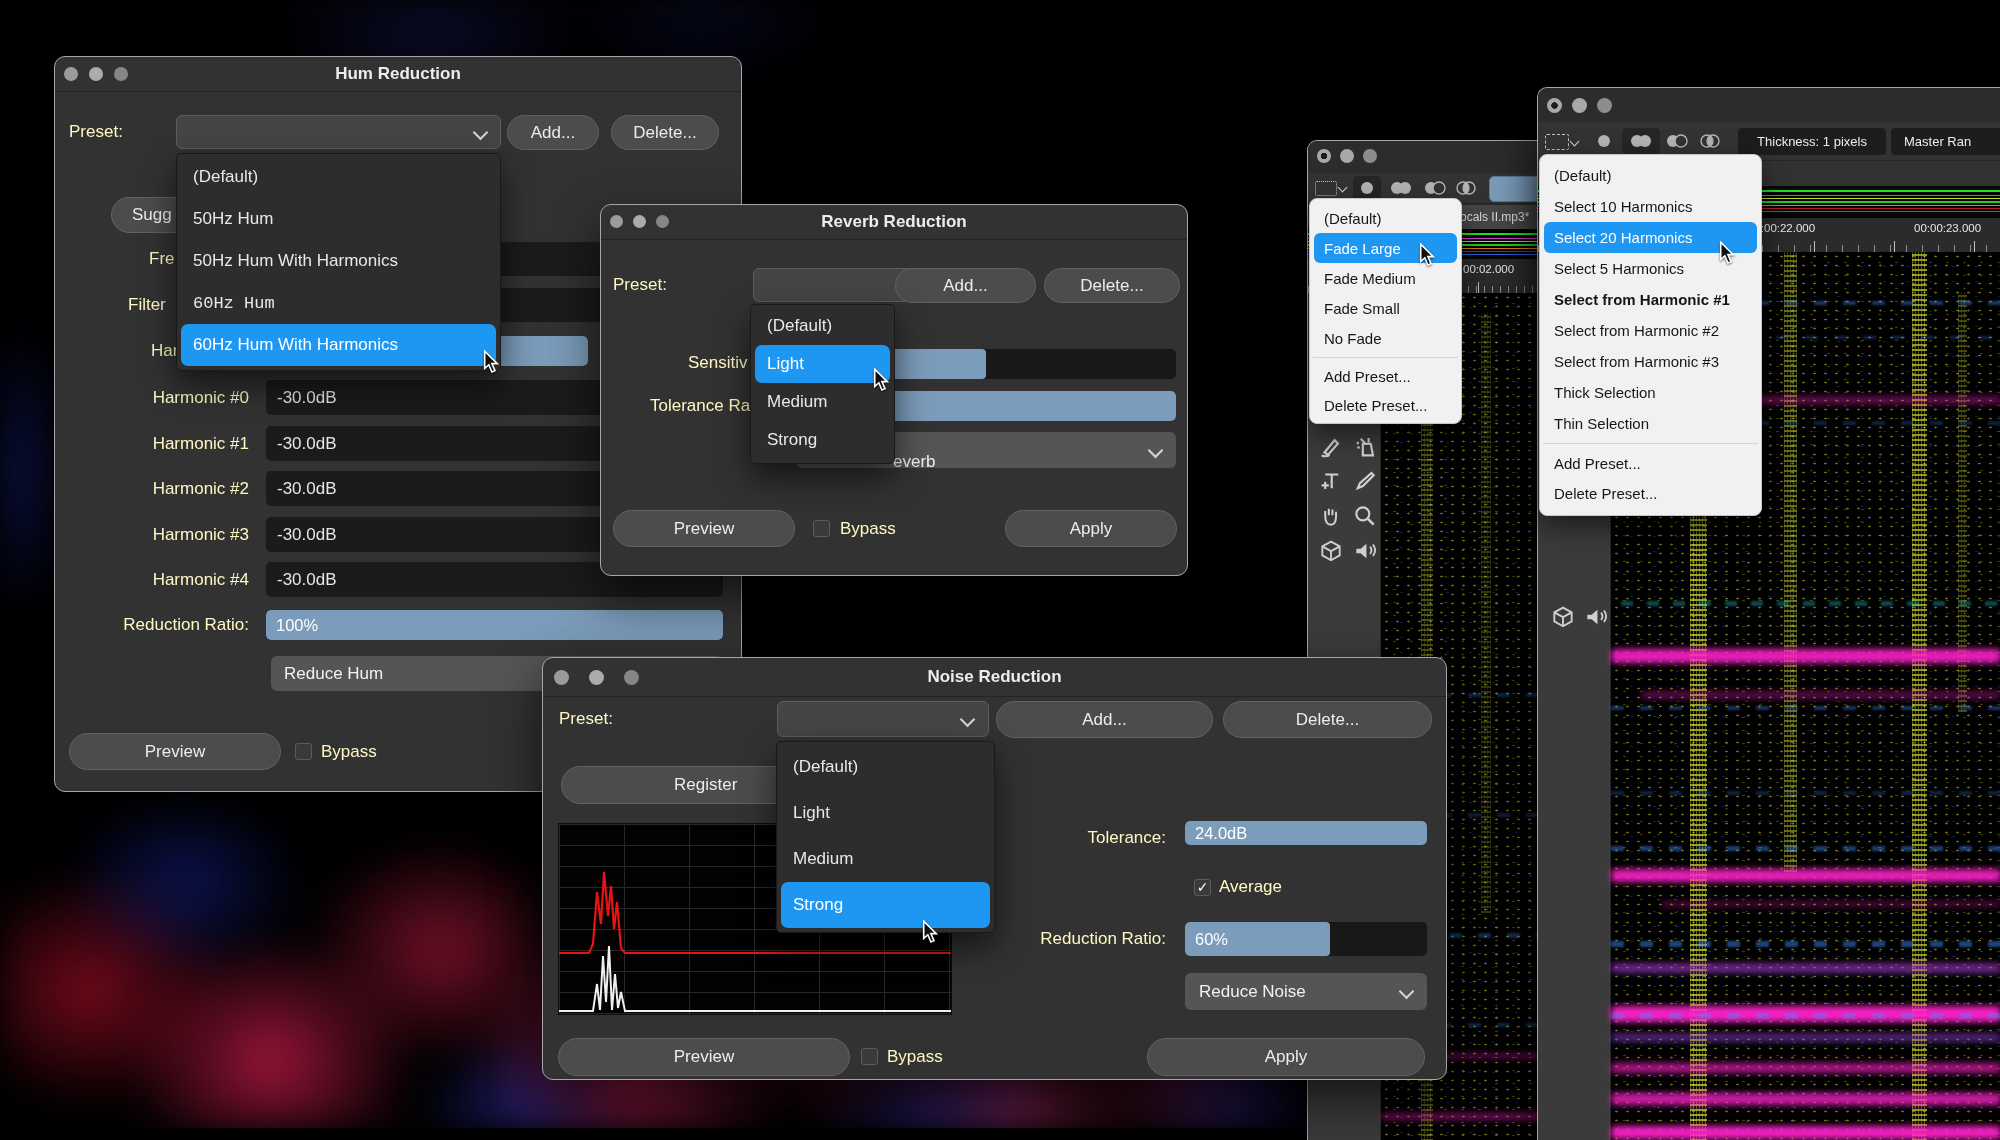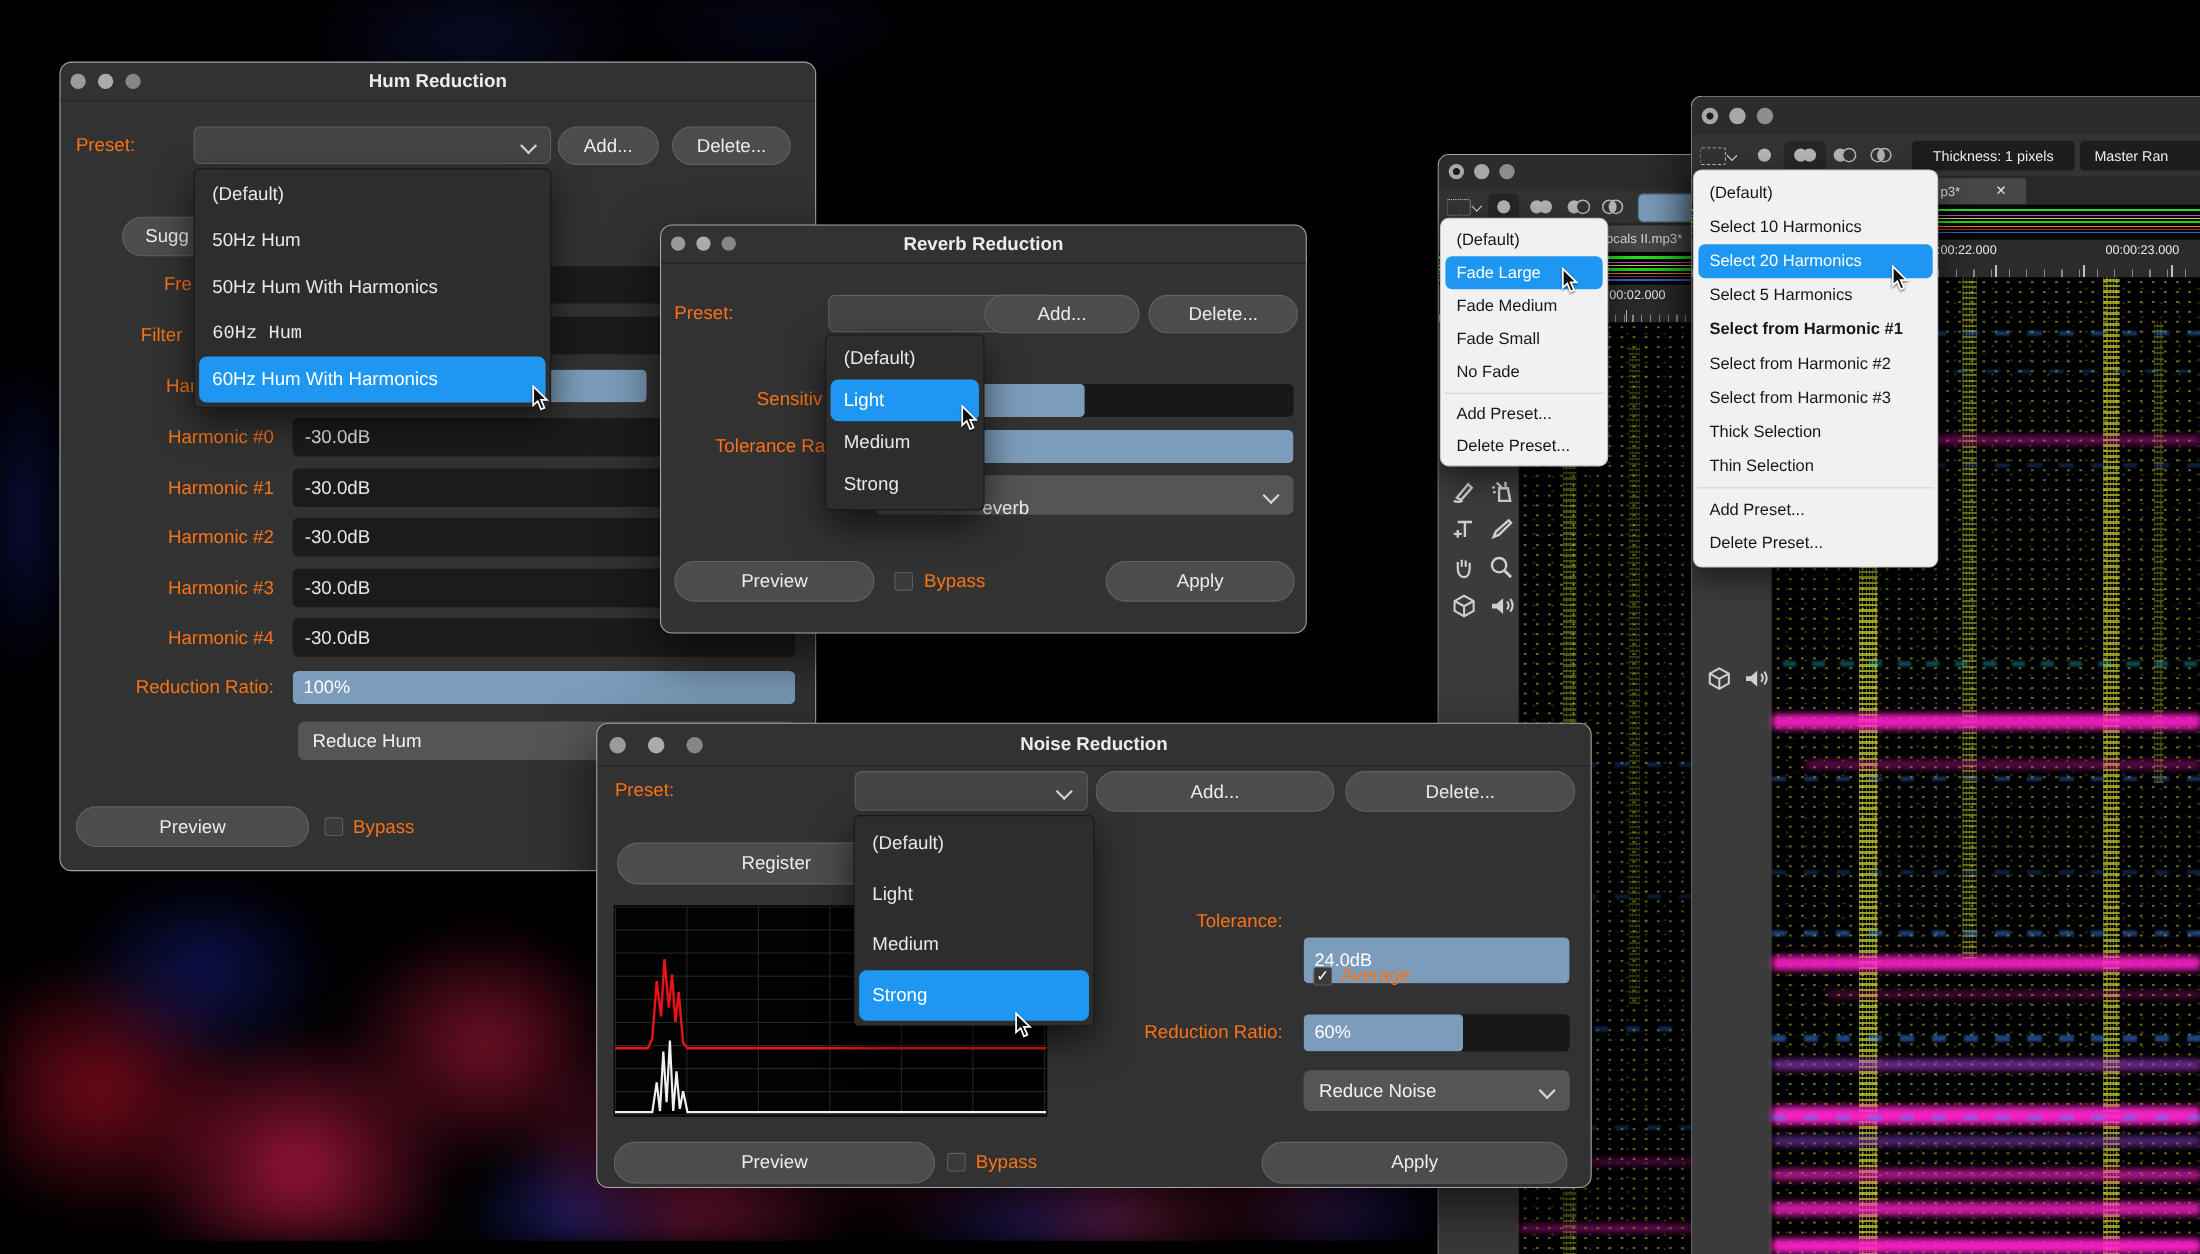--- a/index.html
+++ b/index.html
@@ -27,21 +27,21 @@
   .botbar{left:0;top:1128px;width:2000px;height:12px;background:#000;}
   
   .win,.dlg{background:#323232;border:1.5px solid #a6a6a6;box-shadow:0 20px 50px rgba(0,0,0,.65);}
   .dlg{border-radius:11px;}
   .titlebar{left:0;top:0;right:0;border-bottom:1px solid #232323;}
   .title{width:100%;text-align:center;color:#ececec;font-weight:700;}
   .tl{border-radius:50%;}
   .btn{background:#4c4c4c;border:1px solid #626262;border-radius:19px;color:#ececec;display:flex;align-items:center;justify-content:center;font-size:17px;box-sizing:border-box;}
   .combo{background:#454545;border:1px solid #5e5e5e;border-radius:6px;box-sizing:border-box;}
   .chev{width:9px;height:9px;border-right:2.2px solid #d6d6d6;border-bottom:2.2px solid #d6d6d6;transform:rotate(45deg);}
-  .label{color:#f97316;font-size:17px;display:flex;align-items:center;}
+  .label{color:#fef9c3;font-size:17px;display:flex;align-items:center;}
   .rlabel{justify-content:flex-end;text-align:right;}
   .field{background:#1b1b1b;border-radius:5px;color:#e6e6e6;font-size:17px;display:flex;align-items:center;padding-left:11px;box-sizing:border-box;}
   .slider{background:#181818;border-radius:5px;overflow:hidden;}
   .sfill{position:absolute;left:0;top:0;bottom:0;background:#7b9cba;border-radius:4px;}
   .sval{position:relative;color:#fff;font-size:16.5px;padding-left:10px;display:flex;align-items:center;height:100%;}
   .ddgray{background:#555;border-radius:6px;color:#f1f1f1;font-size:17px;display:flex;align-items:center;box-sizing:border-box;}
   .cb{background:#3a3a3a;border:1px solid #5c5c5c;border-radius:3px;box-sizing:border-box;color:#fff;font-size:14px;line-height:15px;text-align:center;}
   .dmenu{background:#2d2d2d;border:1px solid #191919;border-radius:5px;box-shadow:0 14px 34px rgba(0,0,0,.6);}
   .dmenu .it{color:#e8e8e8;font-size:17px;padding-left:16px;display:flex;align-items:center;}
   .dmenu .it.hl{background:#1e97f3;border-radius:7px;margin:0 4px;padding-left:12px;color:#fff;}
@@ -210,26 +210,20 @@
             <ellipse cx="12" cy="8" rx="2.5" ry="4.8" fill="#b5b5b5"></ellipse>
           </svg>
       </div>
       <div class="abs chip" style="left:200px;top:6px;width:148px;height:27px;justify-content:center;">
           <span>Thickness: 1 pixels</span>
         </div>
       <div class="abs chip" style="left:353px;top:6px;width:142px;height:27px;padding-left:13px;">
           <span style="white-space:nowrap;">Master Ran</span>
         </div>
     </div>
-    <div class="abs" style="left:0;top:72px;right:0;height:26px;background:#282828;">
-      <div class="abs tab" style="left:120px;top:2px;width:184px;height:24px;">
-        <span class="abs" style="left:106px;top:5px;white-space:nowrap;">p3*</span>
-        <span class="abs" style="left:156px;top:4px;color:#e3e3e3;font-size:12px;font-weight:700;">✕</span>
-      </div>
-    </div>
     <div class="abs wavestrip" style="left:0;top:98px;right:0;height:32px;"></div>
     <div class="abs" style="left:0;top:130px;right:0;height:22px;background:#2b2b2b;">
       <span class="abs" style="left:210px;top:4px;color:#e8e8e8;font-size:11.5px;white-space:nowrap;">00:00:22.000</span>
       <span class="abs" style="left:376px;top:4px;color:#e8e8e8;font-size:11.5px;white-space:nowrap;">00:00:23.000</span>
     </div>
     <div class="abs" style="left:0;top:152px;right:0;height:12px;background:#2b2b2b;">
       <div class="abs ruler" style="left:0;top:5px;right:0;height:7px;background:repeating-linear-gradient(90deg,#8a8a8a 0 1px,transparent 1px 16px);"></div>
       <div class="abs rulerM" style="left:36px;top:1px;right:0;height:11px;"></div>
     </div>
     <div class="abs" style="left:0;top:164px;right:0;bottom:0;background:#000;">
@@ -427,21 +421,21 @@
     <div class="abs btn" style="left:18px;top:108px;width:430px;height:38px;">
       <span class="abs" style="left:112px;top:8px;">Register</span>
     </div>
     <div class="abs chartgrid" style="left:15px;top:165px;width:392px;height:190px;">
       <svg class="abs" style="left:0;top:0;" width="392" height="190" viewBox="0 0 392 190">
         <polyline points="0,187 34,187 38,160 41,186 44,132 47,178 50,122 53,186 56,150 59,184 62,168 66,187 392,187" fill="none" stroke="#f0f0f0" stroke-width="2"></polyline>
         <polyline points="0,129 30,129 34,120 38,68 42,100 45,48 49,92 52,62 55,105 58,78 62,124 66,129 392,129" fill="none" stroke="#e81414" stroke-width="2.2"></polyline>
       </svg>
     </div>
     <div class="abs label rlabel" style="left:420px;top:163px;width:203px;height:34px;">Tolerance:</div>
-    <div class="abs slider" style="left:642px;top:163px;width:242px;height:42px;margin-top:31px;">
+    <div class="abs slider" style="left:642px;top:163px;width:242px;height:24px;">
       <div class="sfill" style="width:242px;"></div>
       <div class="sval">24.0dB</div>
     </div>
     <div class="abs cb" style="left:651px;top:221px;width:17px;height:17px;"><span>✓</span></div>
     <div class="abs label" style="left:676px;top:213px;height:32px;">Average</div>
     <div class="abs label rlabel" style="left:420px;top:264px;width:203px;height:34px;">Reduction Ratio:</div>
     <div class="abs slider" style="left:642px;top:264px;width:242px;height:34px;">
       <div class="sfill" style="width:145px;"></div>
       <div class="sval">60%</div>
     </div>

